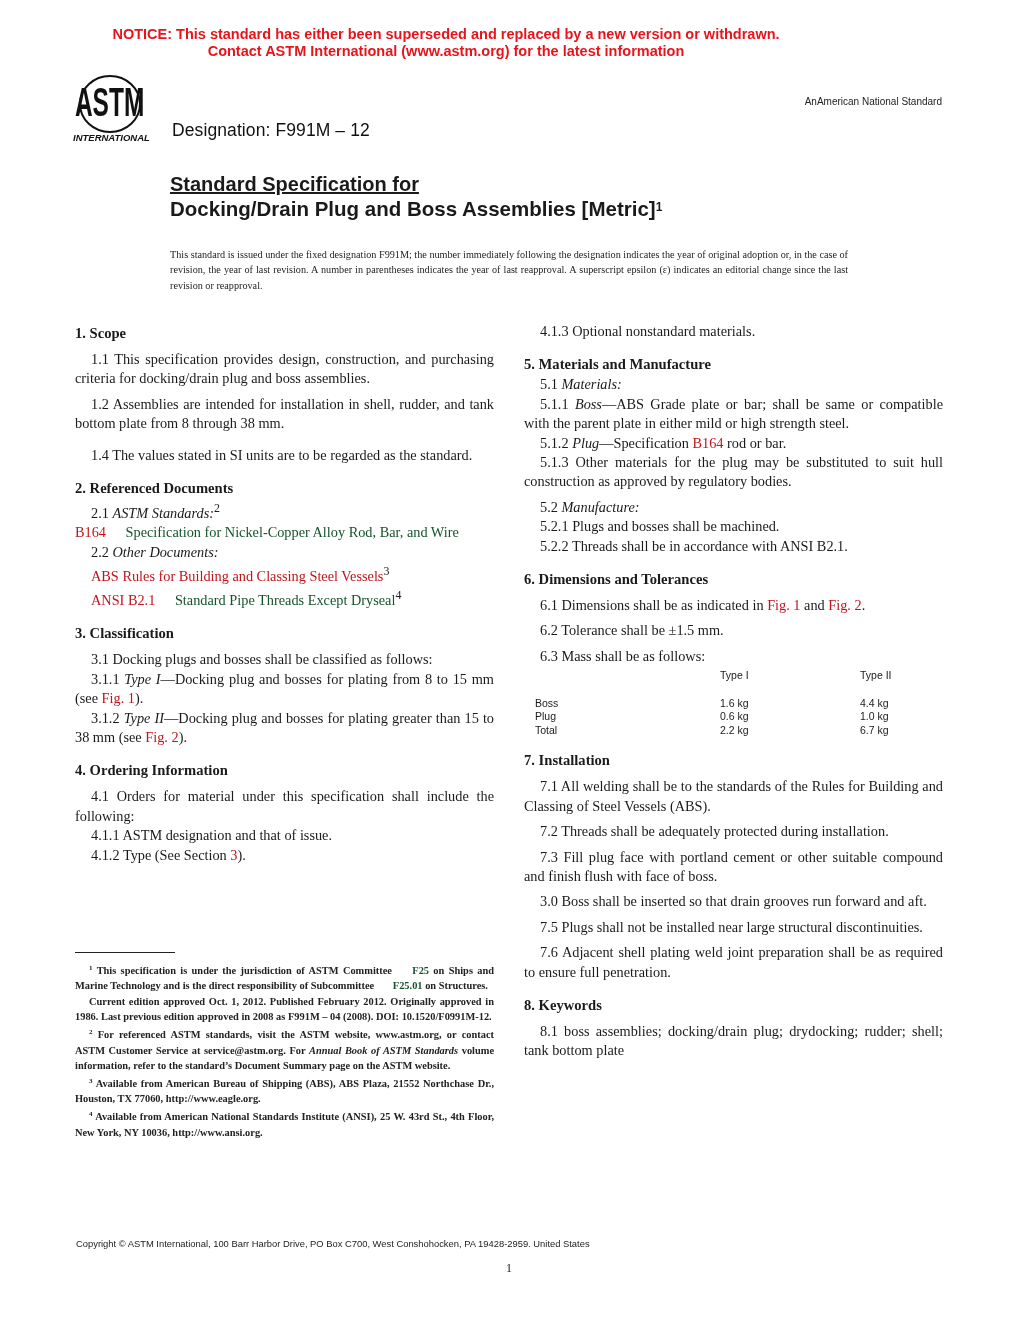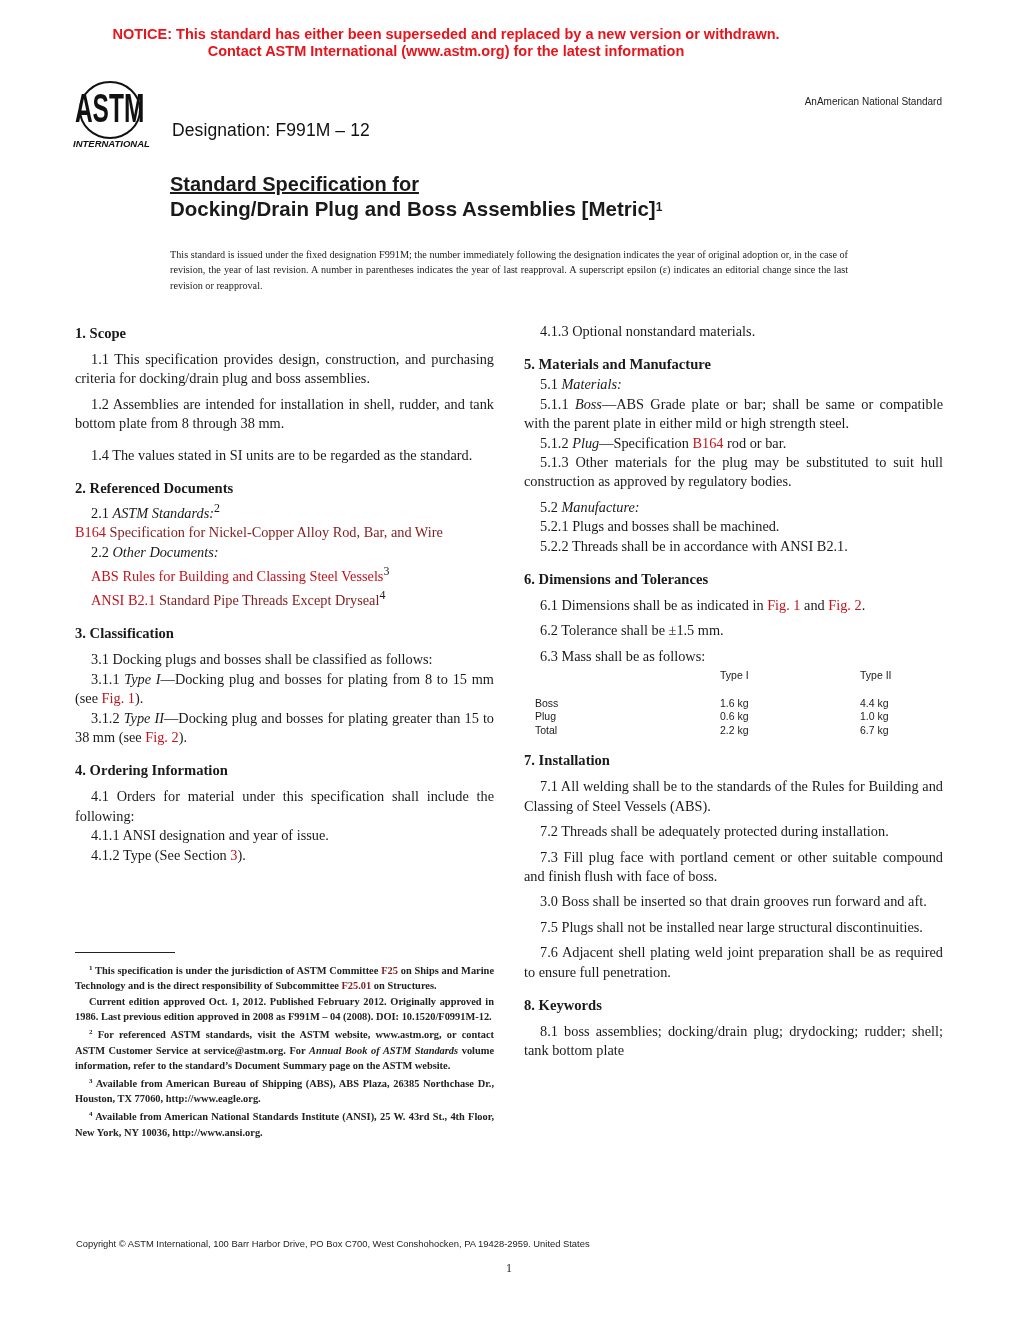--- a/index.html
+++ b/index.html
@@ -1,38 +1,38 @@
 <!DOCTYPE html>
 <html><head>
 <meta charset="utf-8">
 <style>
   html, body { margin: 0; padding: 0; background: #ffffff; }
   body { width: 1020px; height: 1320px; position: relative; overflow: hidden; color: #111; }
   .notice { position: absolute; top: 26px; left: 0; width: 892px; text-align: center; color: #e8141c;
     font-family: "Liberation Sans", sans-serif; font-weight: bold; font-size: 14.5px; line-height: 16.5px; }
-  .logo { position: absolute; left: 70px; top: 80px; width: 92px; height: 70px; }
+  .logo { position: absolute; left: 70px; top: 74px; width: 92px; height: 70px; }
   .designation { position: absolute; left: 172px; top: 90px; font-family: "Liberation Sans", sans-serif;
     font-size: 17.5px; color: #111; letter-spacing: 0.1px; margin-top: 30px; }
   .ans { position: absolute; right: 78px; top: 96px; font-family: "Liberation Sans", sans-serif; font-size: 10px; color: #222; }
   .title { position: absolute; left: 170px; top: 172px; font-family: "Liberation Sans", sans-serif; font-weight: bold; color: #1a1a1a; }
   .title .l1 { font-size: 20px; line-height: 24px; text-decoration: underline; }
   .title .l2 { font-size: 20.5px; line-height: 26px; }
   .title sup { font-size: 12px; vertical-align: top; position: relative; top: -2px; }
   .issued { position: absolute; left: 170px; top: 247px; width: 678px; font-family: "Liberation Serif", serif;
     font-size: 10.2px; line-height: 15.3px; text-align: justify; color: #222; }
   .col { position: absolute; font-family: "Liberation Serif", serif; font-size: 14.3px; line-height: 19.4px; color: #1a1a1a; }
   .colL { left: 75px; top: 322px; width: 419px; }
   .colR { left: 524px; top: 322px; width: 419px; }
   .col h2 { font-size: 14.6px; font-weight: bold; margin: 0; line-height: 22px; }
   .col p { margin: 0; text-align: justify; }
   .ind { text-indent: 16px; }
   .gap { height: 6px; }
   .gapL { height: 12px; }
   .red { color: #c0141c; }
-  .blue { color: #7f1d1d; }
+  .blue { color: #14532d; padding-left: 16px; }
   .refline { padding-left: 16px; text-indent: -16px; }
   .mass { font-family: "Liberation Sans", sans-serif; font-size: 10.5px; line-height: 13.5px; margin-top: 3px; }
   .mass .row { display: flex; }
   .mass .c0 { width: 196px; padding-left: 11px; box-sizing: border-box; }
   .mass .c1 { width: 140px; }
   .mass .c2 { width: 80px; }
   .mass .hdr { margin-bottom: 14px; }
   .fnrule { position: absolute; left: 75px; top: 952px; width: 100px; border-top: 1px solid #222; }
   .footnotes { position: absolute; left: 75px; top: 961px; width: 419px; font-family: "Liberation Serif", serif;
     font-size: 10.4px; line-height: 15px; color: #222; font-weight: bold; }
@@ -89,30 +89,30 @@
   <h2>3.  Classification</h2>
   <div class="gap"></div>
   <p class="ind">3.1  Docking plugs and bosses shall be classified as follows:</p>
   <p class="ind"><span>3.1.1 </span><i>Type I</i><span>—Docking plug and bosses for plating from 8 to 15 mm (see </span><span class="red">Fig. 1</span><span>).</span></p>
   <p class="ind"><span>3.1.2 </span><i>Type II</i><span>—Docking plug and bosses for plating greater than 15 to 38 mm (see </span><span class="red">Fig. 2</span><span>).</span></p>
   <div class="gapL"></div>
 
   <h2>4.  Ordering Information</h2>
   <div class="gap"></div>
   <p class="ind">4.1  Orders for material under this specification shall include the following:</p>
-  <p class="ind">4.1.1  ANSI designation and year of issue.</p>
+  <p class="ind">4.1.1  ASTM designation and that of issue.</p>
   <p class="ind"><span>4.1.2  Type (See Section </span><span class="red">3</span><span>).</span></p>
 </div>
 
 <div class="fnrule"></div>
 <div class="footnotes">
   <p><sup>1</sup><span> This specification is under the jurisdiction of ASTM Committee </span><span class="blue">F25</span><span> on Ships and Marine Technology and is the direct responsibility of Subcommittee </span><span class="blue">F25.01</span><span> on Structures.</span></p>
   <p>Current edition approved Oct. 1, 2012. Published February 2012. Originally approved in 1986. Last previous edition approved in 2008 as F991M – 04 (2008). DOI: 10.1520/F0991M-12.</p>
   <p><sup>2</sup><span> For referenced ASTM standards, visit the ASTM website, www.astm.org, or contact ASTM Customer Service at service@astm.org. For </span><i>Annual Book of ASTM Standards</i><span> volume information, refer to the standard’s Document Summary page on the ASTM website.</span></p>
-  <p><sup>3</sup><span> Available from American Bureau of Shipping (ABS), ABS Plaza, 26385 Northchase Dr., Houston, TX 77060, http://www.eagle.org.</span></p>
+  <p><sup>3</sup><span> Available from American Bureau of Shipping (ABS), ABS Plaza, 21552 Northchase Dr., Houston, TX 77060, http://www.eagle.org.</span></p>
   <p><sup>4</sup><span> Available from American National Standards Institute (ANSI), 25 W. 43rd St., 4th Floor, New York, NY 10036, http://www.ansi.org.</span></p>
 </div>
 
 <div class="col colR">
   <p class="ind">4.1.3  Optional nonstandard materials.</p>
   <div class="gapL"></div>
   <h2>5.  Materials and Manufacture</h2>
   <p class="ind"><span>5.1  </span><i>Materials:</i></p>
   <p class="ind"><span>5.1.1 </span><i>Boss</i><span>—ABS Grade plate or bar; shall be same or compatible with the parent plate in either mild or high strength steel.</span></p>
   <p class="ind"><span>5.1.2  </span><i>Plug</i><span>—Specification </span><span class="red">B164</span><span> rod or bar.</span></p>

